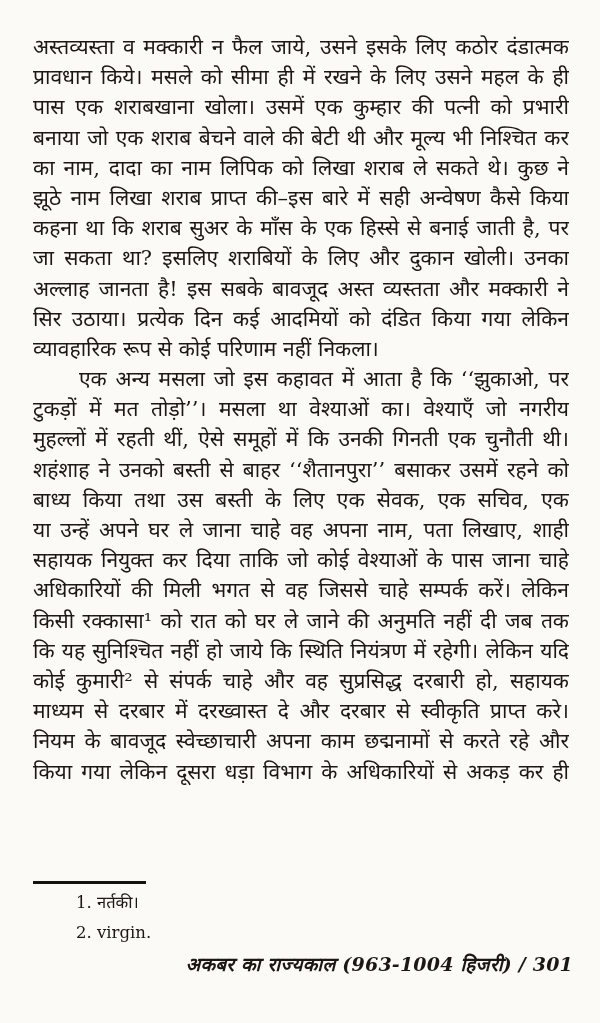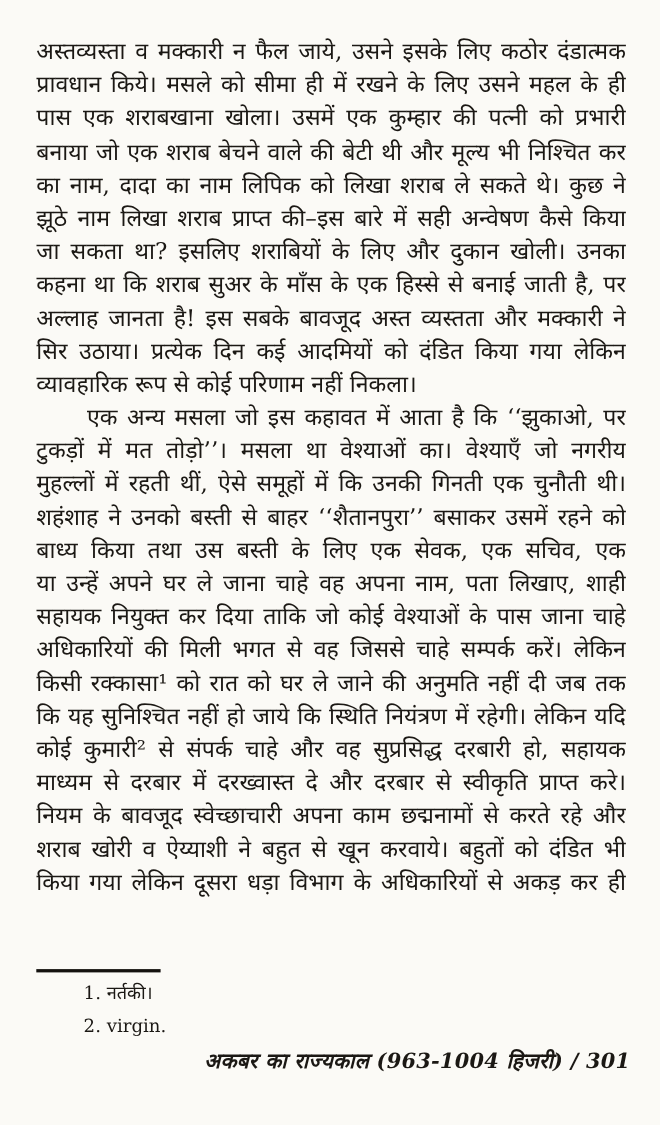--- a/index.html
+++ b/index.html
@@ -62,39 +62,38 @@
 <body>
 
 <div class="page">
   <div class="body-text">
       <div class="line">अस्तव्यस्ता व मक्कारी न फैल जाये, उसने इसके लिए कठोर दंडात्मक</div>
       <div class="line">प्रावधान किये। मसले को सीमा ही में रखने के लिए उसने महल के ही</div>
       <div class="line">पास एक शराबखाना खोला। उसमें एक कुम्हार की पत्नी को प्रभारी</div>
       <div class="line">बनाया जो एक शराब बेचने वाले की बेटी थी और मूल्य भी निश्चित कर</div>
       <div class="line">का नाम, दादा का नाम लिपिक को लिखा शराब ले सकते थे। कुछ ने</div>
       <div class="line">झूठे नाम लिखा शराब प्राप्त की–इस बारे में सही अन्वेषण कैसे किया</div>
+      <div class="line">कहना था कि शराब सुअर के माँस के एक हिस्से से बनाई जाती है, पर</div>
       <div class="line">जा सकता था? इसलिए शराबियों के लिए और दुकान खोली। उनका</div>
-      <div class="line">कहना था कि शराब सुअर के माँस के एक हिस्से से बनाई जाती है, पर</div>
       <div class="line">अल्लाह जानता है! इस सबके बावजूद अस्त व्यस्तता और मक्कारी ने</div>
       <div class="line">सिर उठाया। प्रत्येक दिन कई आदमियों को दंडित किया गया लेकिन</div>
       <div class="line last">व्यावहारिक रूप से कोई परिणाम नहीं निकला।</div>
       <div class="line indent">एक अन्य मसला जो इस कहावत में आता है कि ‘‘झुकाओ, पर</div>
       <div class="line">टुकड़ों में मत तोड़ो’’। मसला था वेश्याओं का। वेश्याएँ जो नगरीय</div>
       <div class="line">मुहल्लों में रहती थीं, ऐसे समूहों में कि उनकी गिनती एक चुनौती थी।</div>
       <div class="line">शहंशाह ने उनको बस्ती से बाहर ‘‘शैतानपुरा’’ बसाकर उसमें रहने को</div>
       <div class="line">बाध्य किया तथा उस बस्ती के लिए एक सेवक, एक सचिव, एक</div>
       <div class="line">या उन्हें अपने घर ले जाना चाहे वह अपना नाम, पता लिखाए, शाही</div>
       <div class="line">सहायक नियुक्त कर दिया ताकि जो कोई वेश्याओं के पास जाना चाहे</div>
       <div class="line">अधिकारियों की मिली भगत से वह जिससे चाहे सम्पर्क करें। लेकिन</div>
       <div class="line">किसी रक्कासा¹ को रात को घर ले जाने की अनुमति नहीं दी जब तक</div>
       <div class="line">कि यह सुनिश्चित नहीं हो जाये कि स्थिति नियंत्रण में रहेगी। लेकिन यदि</div>
       <div class="line">कोई कुमारी² से संपर्क चाहे और वह सुप्रसिद्ध दरबारी हो, सहायक</div>
       <div class="line">माध्यम से दरबार में दरख्वास्त दे और दरबार से स्वीकृति प्राप्त करे।</div>
       <div class="line">नियम के बावजूद स्वेच्छाचारी अपना काम छद्मनामों से करते रहे और</div>
-      <div class="line">शराब खोरी व ऐय्याशी ने बहुत से खून करवाये। बहुतों को दंडित भी</div>
       <div class="line">किया गया लेकिन दूसरा धड़ा विभाग के अधिकारियों से अकड़ कर ही</div>
     </div>
   <div class="footnote-rule"></div>
   <div class="footnotes">
       <div class="footnote">1. नर्तकी।</div>
       <div class="footnote">2. virgin.</div>
     </div>
   <div class="running-footer">
     <span>अकबर का राज्यकाल (963-1004 हिजरी) / 301</span>
   </div>

